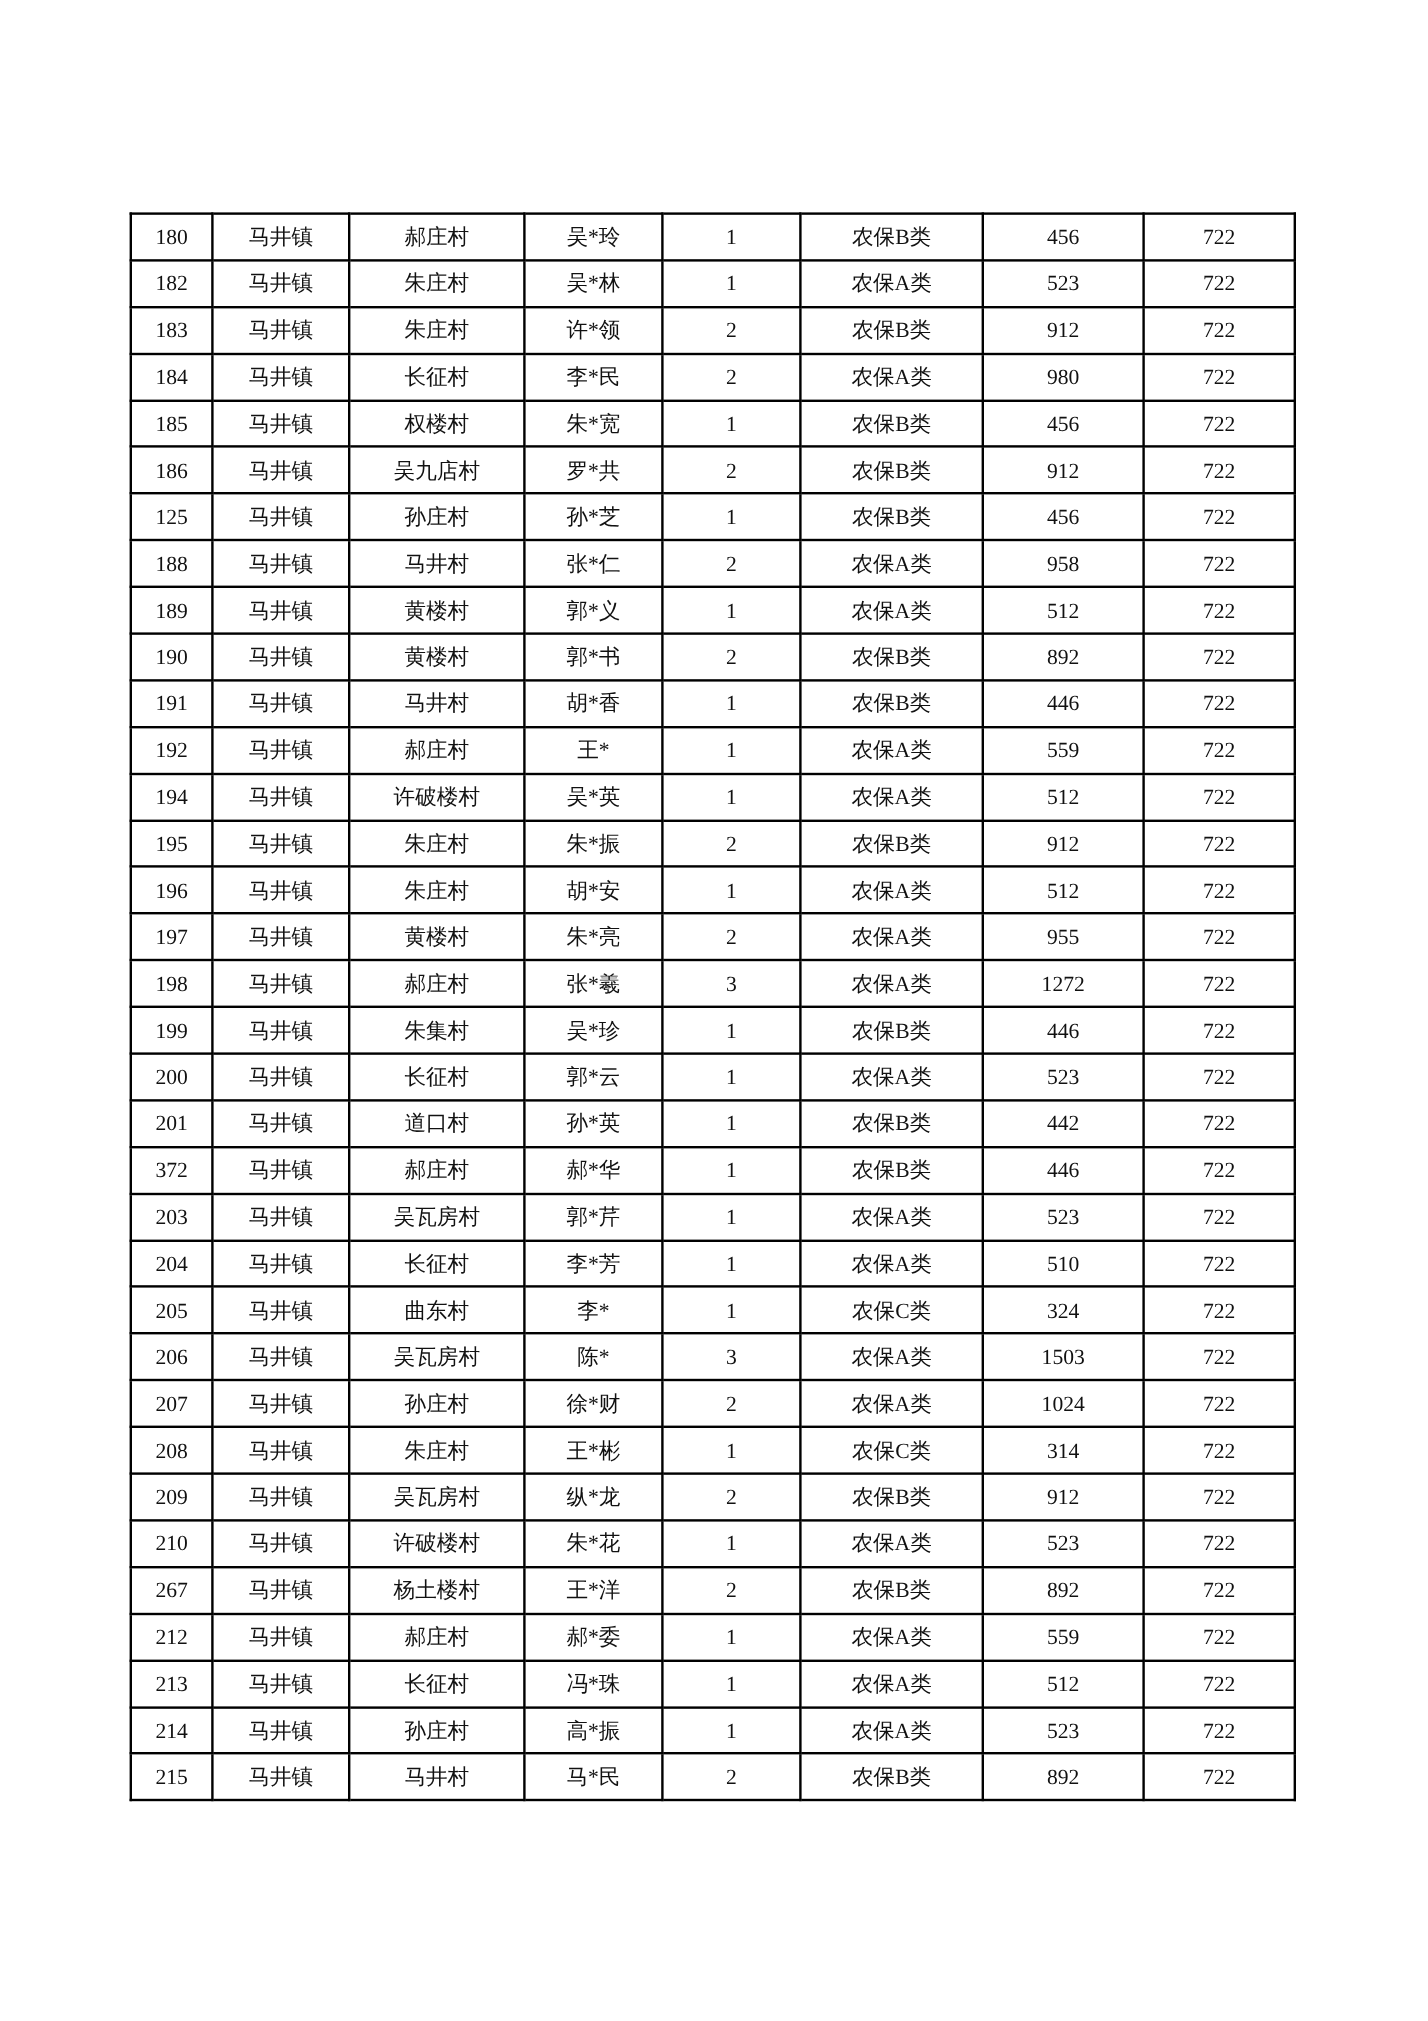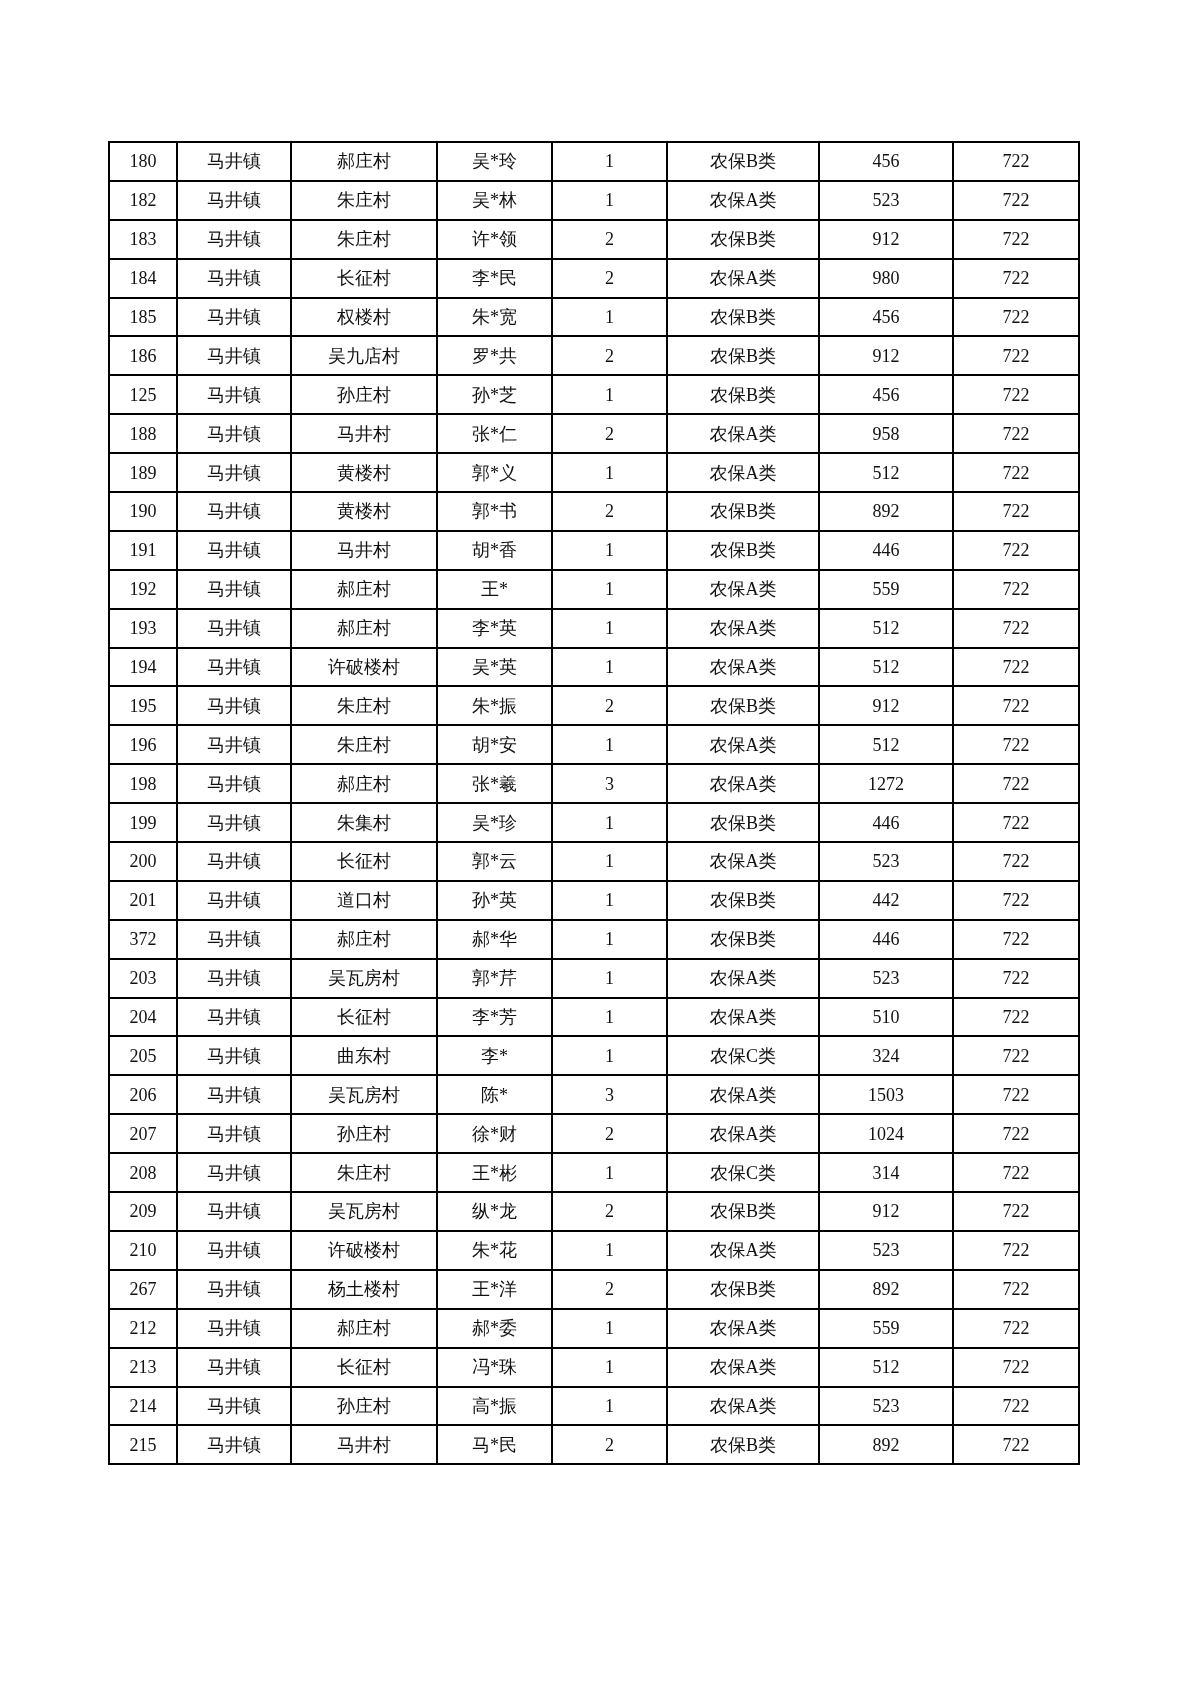--- a/index.html
+++ b/index.html
@@ -10,20 +10,21 @@
     width: 1190px;
     height: 1684px;
     background: #ffffff;
     position: relative;
     font-family: "Liberation Serif", "DejaVu Serif", serif;
   }
   .page {
     position: absolute;
     inset: 0;
     background: #ffffff;
+    margin-top: 36px;
   }
   table.roster {
     position: absolute;
     left: 108px;
     top: 141px;
     width: 970px;
     border-collapse: collapse;
     table-layout: fixed;
   }
   table.roster td {
@@ -170,30 +171,20 @@
           <td>192</td>
           <td>马井镇</td>
           <td>郝庄村</td>
           <td>王*</td>
           <td>1</td>
           <td>农保A类</td>
           <td>559</td>
           <td>722</td>
         </tr>
         <tr>
-          <td>193</td>
-          <td>马井镇</td>
-          <td>郝庄村</td>
-          <td>李*英</td>
-          <td>1</td>
-          <td>农保A类</td>
-          <td>512</td>
-          <td>722</td>
-        </tr>
-        <tr>
           <td>194</td>
           <td>马井镇</td>
           <td>许破楼村</td>
           <td>吴*英</td>
           <td>1</td>
           <td>农保A类</td>
           <td>512</td>
           <td>722</td>
         </tr>
         <tr>
@@ -207,20 +198,30 @@
           <td>722</td>
         </tr>
         <tr>
           <td>196</td>
           <td>马井镇</td>
           <td>朱庄村</td>
           <td>胡*安</td>
           <td>1</td>
           <td>农保A类</td>
           <td>512</td>
+          <td>722</td>
+        </tr>
+        <tr>
+          <td>197</td>
+          <td>马井镇</td>
+          <td>黄楼村</td>
+          <td>朱*亮</td>
+          <td>2</td>
+          <td>农保A类</td>
+          <td>955</td>
           <td>722</td>
         </tr>
         <tr>
           <td>198</td>
           <td>马井镇</td>
           <td>郝庄村</td>
           <td>张*羲</td>
           <td>3</td>
           <td>农保A类</td>
           <td>1272</td>

